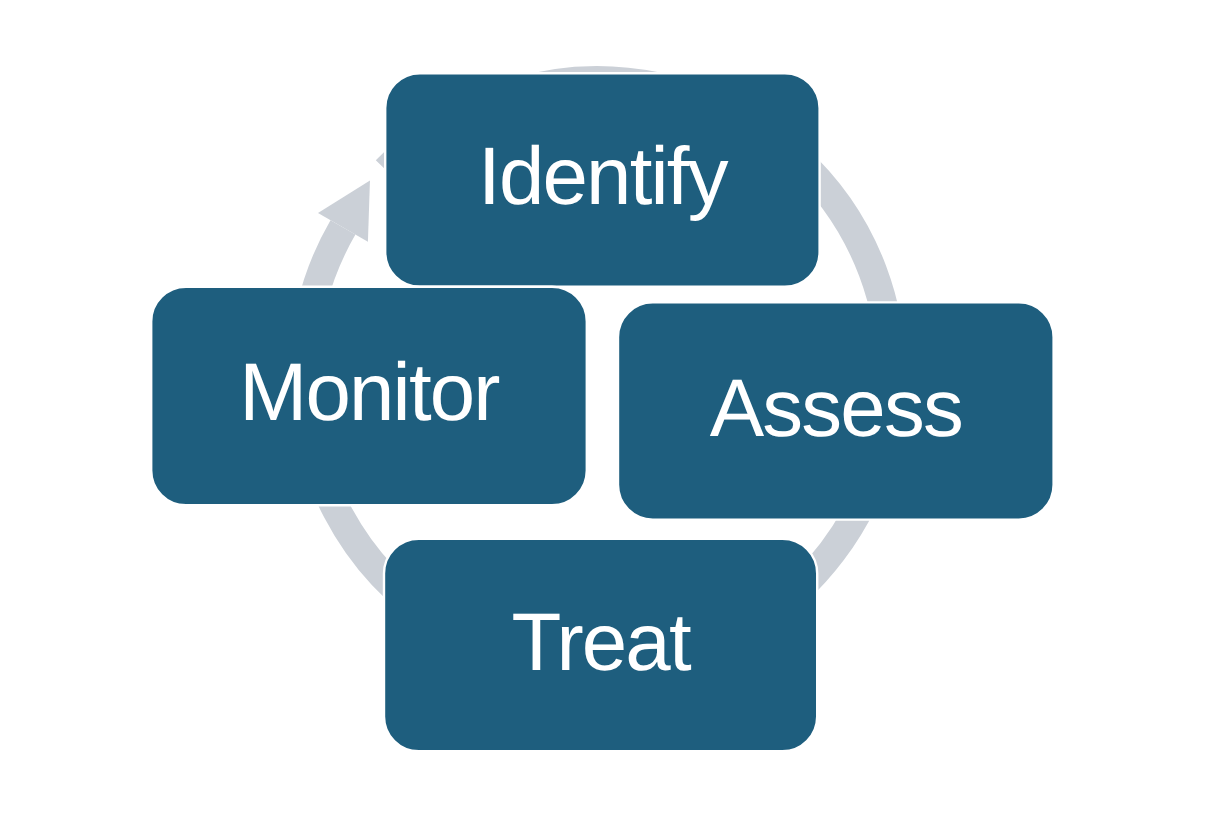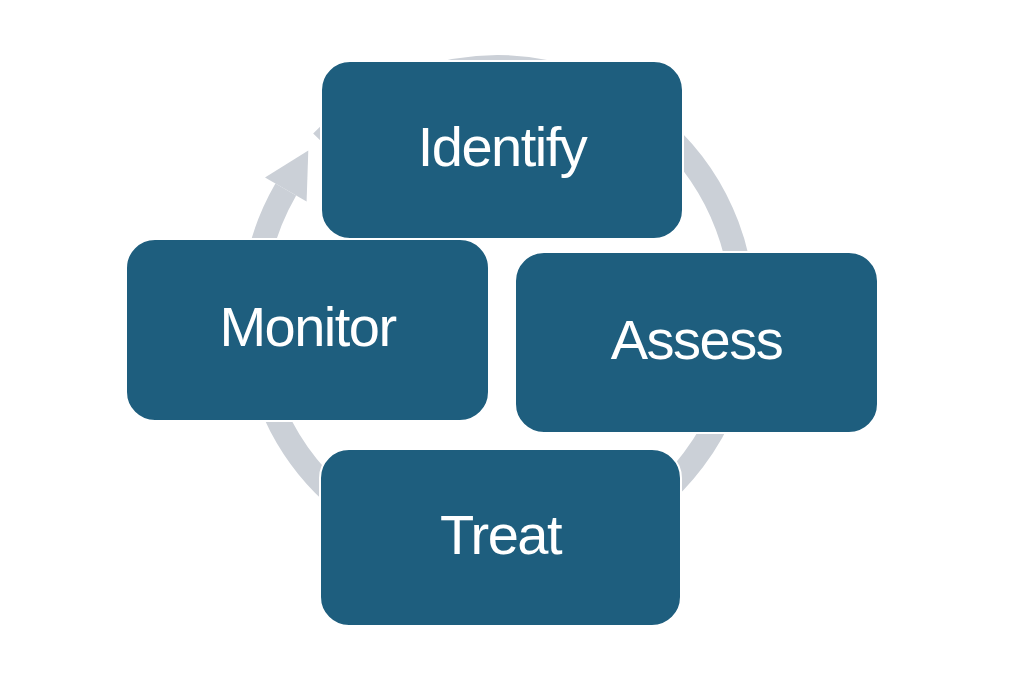--- a/index.html
+++ b/index.html
@@ -26,21 +26,21 @@
   .step{
     position:absolute;z-index:2;
     background:var(--box-fill);
     border:2px solid var(--bg);
     border-radius:30px;
     display:flex;align-items:center;justify-content:center;
     box-sizing:border-box;
   }
   .step span{
     color:var(--box-text);
-    font-size:56px;
+    font-size:68px;
     font-weight:400;
     letter-spacing:-1.5px;
     line-height:1;
     padding-bottom:6px;
     white-space:nowrap;
   }
   .step-identify{left:320px;top:60px;width:364px;height:180px;}
   .step-monitor {left:125px;top:238px;width:365px;height:184px;}
   .step-assess  {left:514px;top:251px;width:365px;height:183px;}
   .step-treat   {left:319px;top:448px;width:363px;height:179px;}

